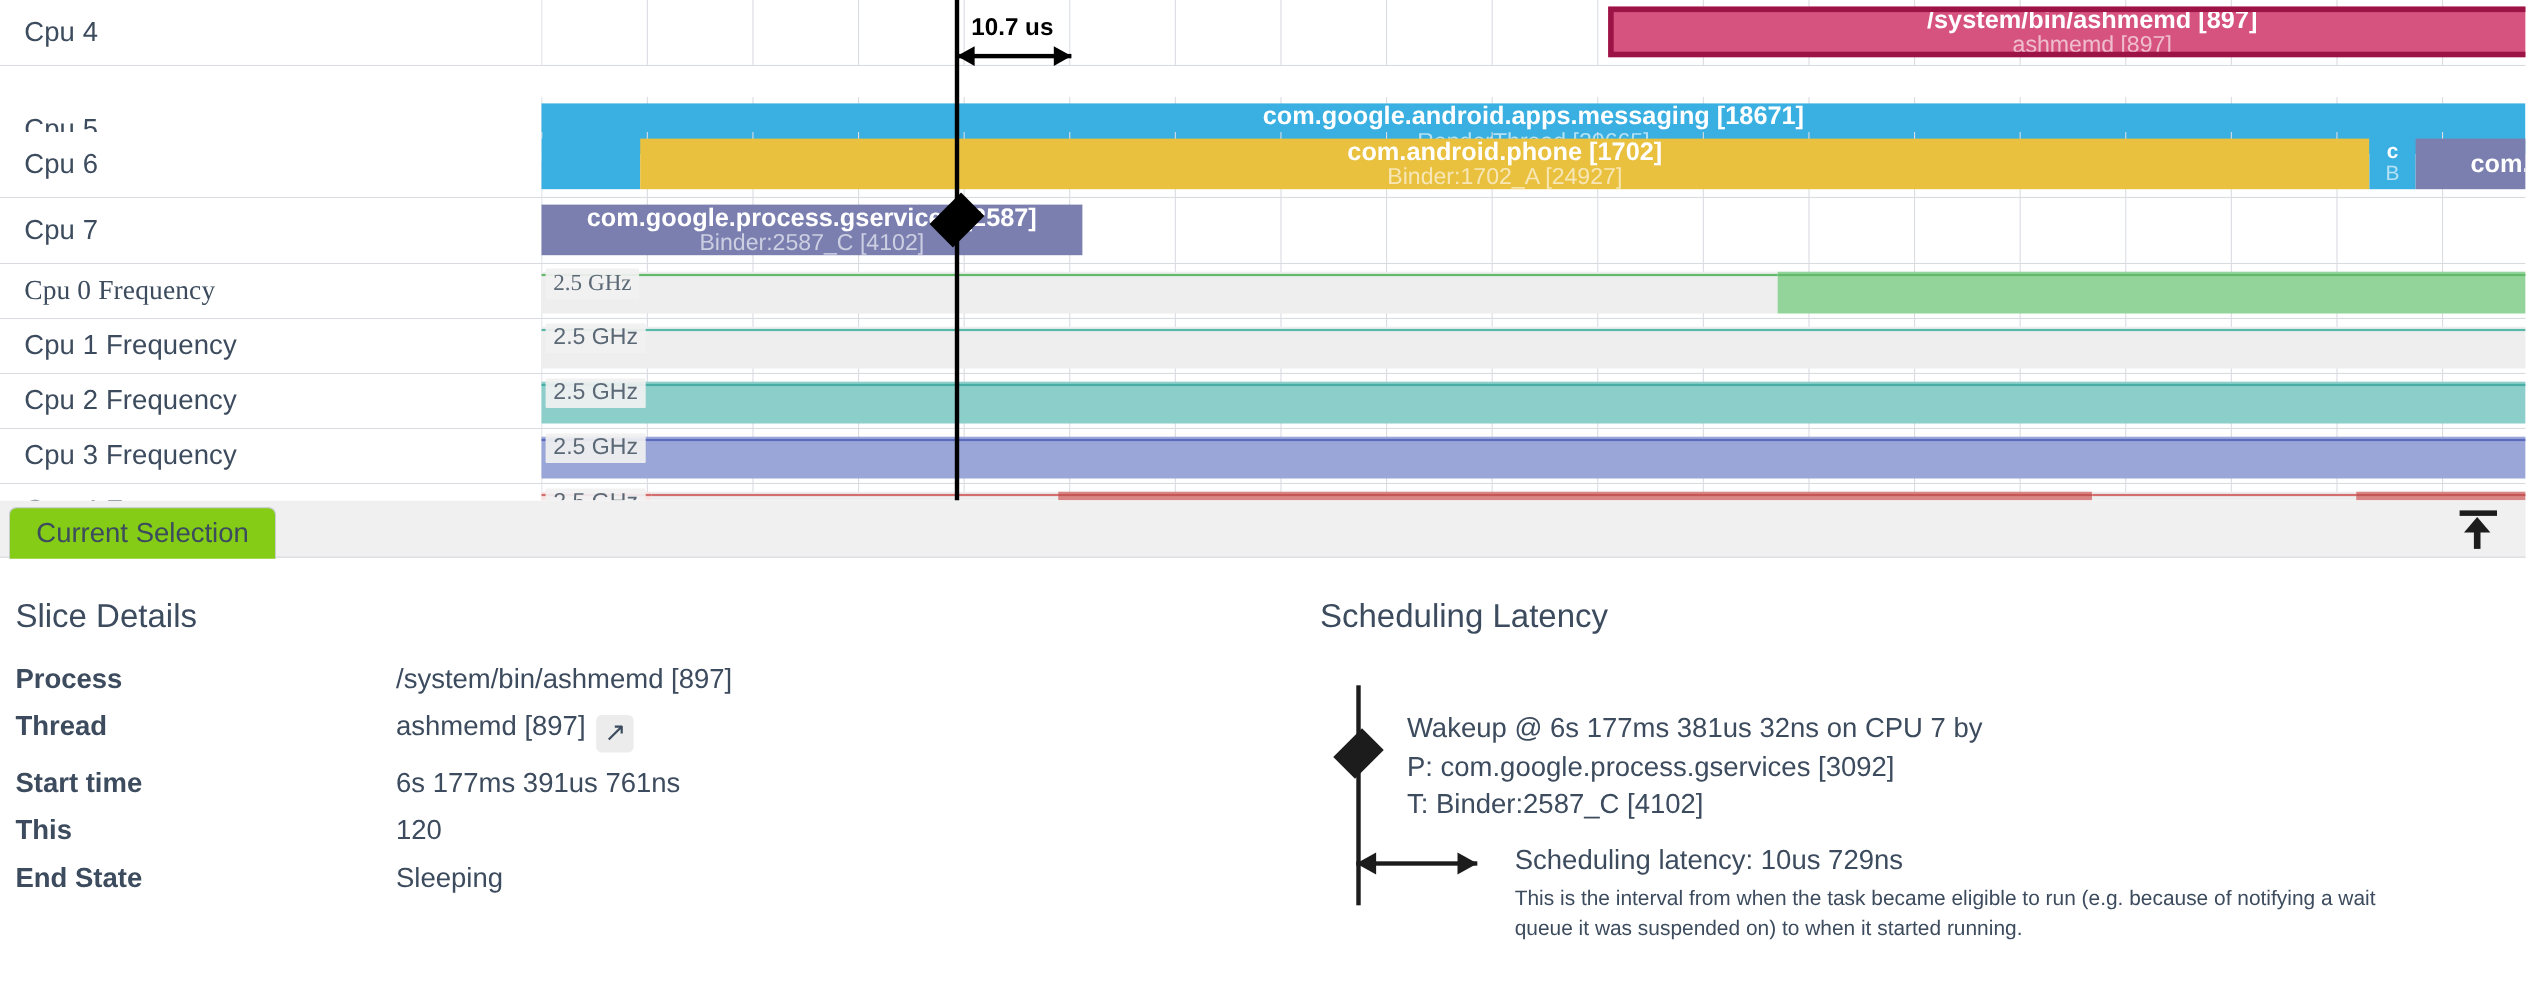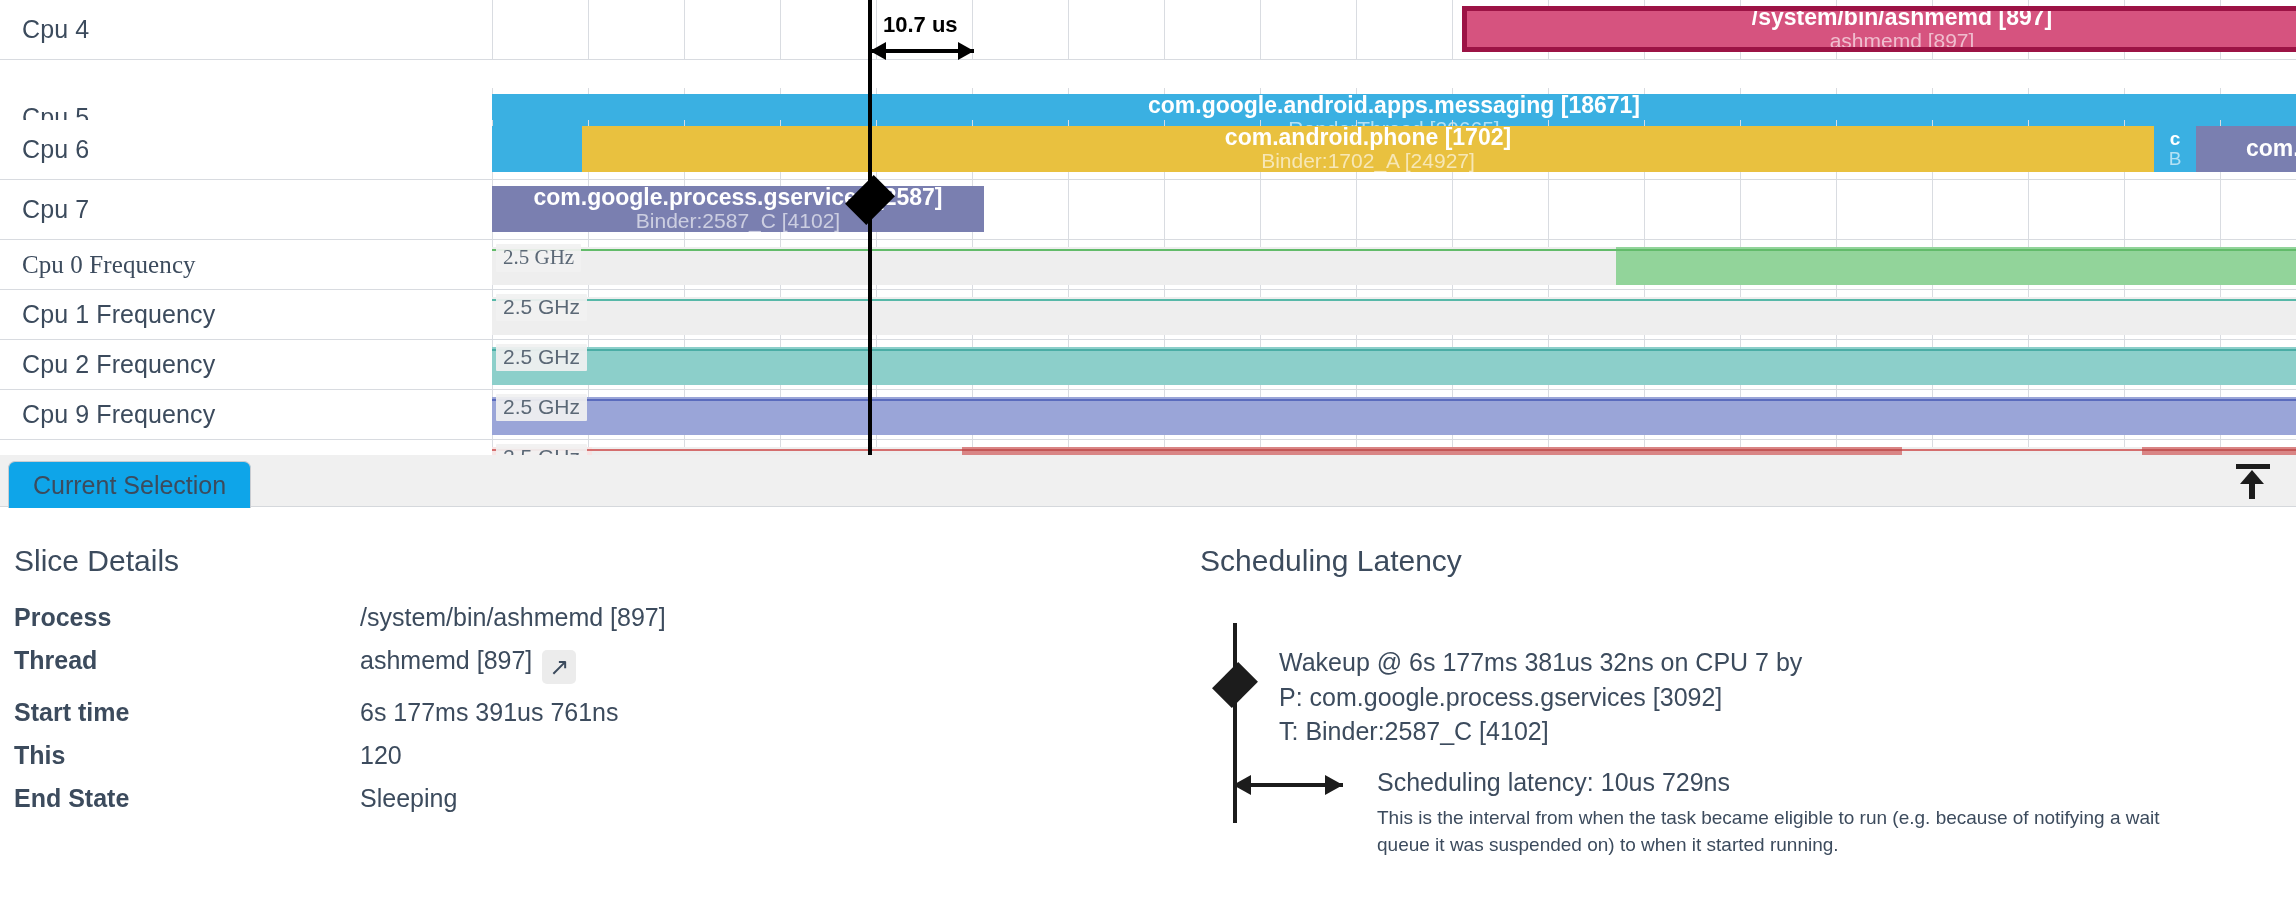--- a/index.html
+++ b/index.html
@@ -38,21 +38,21 @@
   #lat-annot .ah-l{position:absolute;left:0;top:4px;width:0;height:0;
       border-top:9px solid transparent;border-bottom:9px solid transparent;border-right:16px solid #000;}
   #lat-annot .ah-r{position:absolute;right:0;top:4px;width:0;height:0;
       border-top:9px solid transparent;border-bottom:9px solid transparent;border-left:16px solid #000;}
   #lat-annot .lbl{position:absolute;left:10px;top:-26px;font-size:22px;color:#000;white-space:nowrap;
                   background:#fff;padding:0 3px;font-weight:bold;}
   
   #detail{position:absolute;left:0;top:455px;width:2296px;height:443px;background:#fff;}
   #tabstrip{position:absolute;left:0;top:0;width:2296px;height:52px;background:#f0f0f0;
             border-bottom:1px solid #d5d8dc;box-sizing:border-box;}
-  .tab{position:absolute;left:8px;top:6px;height:46px;padding:0 24px;background:#0ea5e9;
+  .tab{position:absolute;left:8px;top:6px;height:46px;padding:0 24px;background:#84cc16;
        border:1px solid #c9ccd1;border-bottom:none;border-radius:7px 7px 0 0;
        display:flex;align-items:center;font-size:25px;color:#3c4b5d;white-space:nowrap;justify-content:center;}
   #collapse-btn{position:absolute;right:22px;top:5px;width:42px;height:42px;cursor:pointer;}
   #collapse-btn .tbar{position:absolute;left:4px;top:4px;width:34px;height:5px;background:#1c1c1c;}
   #collapse-btn .stem{position:absolute;left:17px;top:14px;width:6px;height:25px;background:#1c1c1c;}
   #collapse-btn .head{position:absolute;left:8px;top:10px;width:0;height:0;
       border-left:12px solid transparent;border-right:12px solid transparent;border-bottom:14px solid #1c1c1c;}
   
   #slice-details{position:absolute;left:0;top:52px;width:1180px;height:391px;}
   .sect-title{font-size:30px;color:#3c4b5d;margin:0;white-space:nowrap;}
@@ -297,21 +297,21 @@
           <div class="vline" style="left: 1536px;"></div>
           <div class="vline" style="left: 1632px;"></div>
           <div class="vline" style="left: 1728px;"></div>
           <div class="ctr-fill" style="left: 0px; width: 2296px; height: 38px; background: rgb(140, 207, 202); bottom: 4px;"></div>
           <div class="ctr-line" style="left: 0px; width: 2296px; bottom: 38px; background: rgb(74, 173, 165);"></div>
           <div class="ctr-label" style="top: 4px;">2.5 GHz</div>
         </div>
       </div>
       <div class="track-row" style="top: 390px; height: 50px;">
         <div class="track-shell">
-          <div class="track-title">Cpu 9 Frequency</div>
+          <div class="track-title">Cpu 3 Frequency</div>
         </div>
         <div class="track-canvas" id="canvas-7">
           <div class="vline" style="left: 0px;"></div>
           <div class="vline" style="left: 96px;"></div>
           <div class="vline" style="left: 192px;"></div>
           <div class="vline" style="left: 288px;"></div>
           <div class="vline" style="left: 384px;"></div>
           <div class="vline" style="left: 480px;"></div>
           <div class="vline" style="left: 576px;"></div>
           <div class="vline" style="left: 672px;"></div>

